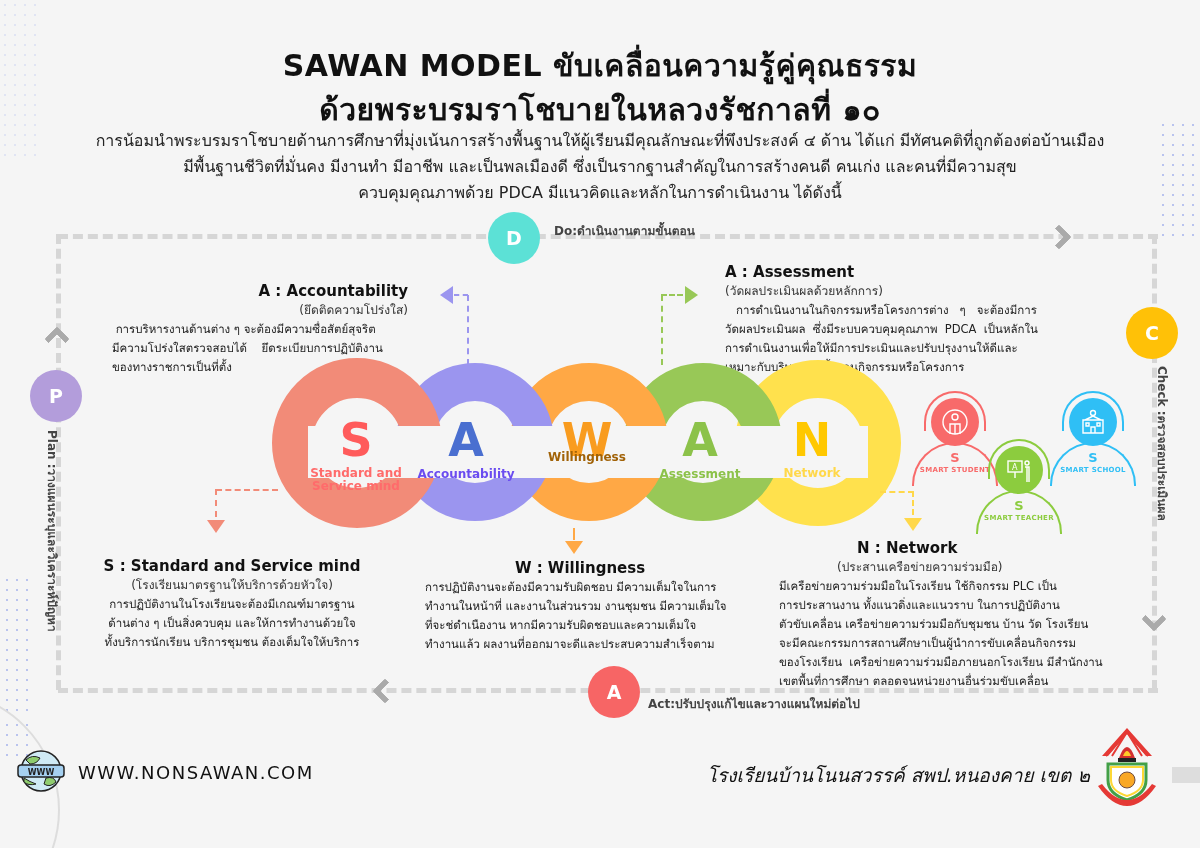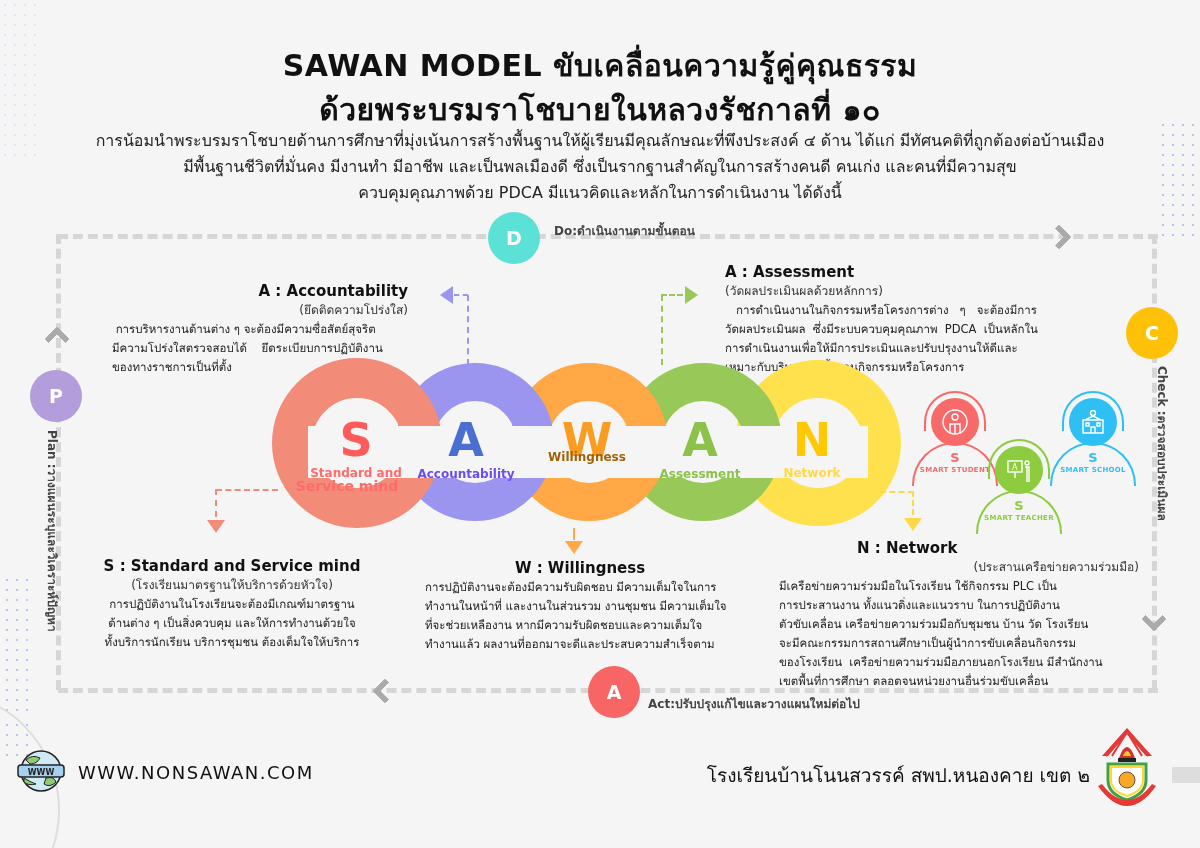--- a/index.html
+++ b/index.html
@@ -103,21 +103,21 @@
     position: absolute; left: 2px; top: 44px; width: 86px; height: 44px;
     border: 2px solid; border-bottom: none; border-radius: 86px 86px 0 0;
   }
   .smart .s { position: absolute; left: 0; width: 90px; top: 52px; font-weight: 900; font-size: 13px; }
   .smart .nm { position: absolute; left: -10px; width: 110px; top: 68px; font-weight: 900; font-size: 7px; letter-spacing: 0.3px; }
 
   .footer-url {
     position: absolute; left: 78px; top: 762px; font-size: 18px; letter-spacing: 1.5px; color: #111;
   }
   .footer-school {
-    position: absolute; right: 110px; top: 760px; font-size: 19px; color: #111;
+    position: absolute; right: 110px; top: 760px; font-size: 19px; color: #111; font-style: italic;
   }
 </style>
 </head>
 <body>
 
 <div class="dots" style="left:0;top:0;width:36px;height:160px;opacity:.35"></div>
 <div class="dots" style="left:1158px;top:120px;width:42px;height:120px;"></div>
 <div class="dots" style="left:2px;top:575px;width:34px;height:140px;"></div>
 <div class="dots" style="left:2px;top:720px;width:34px;height:40px;"></div>
 <div class="abs" style="left:-180px;top:690px;width:240px;height:240px;border:2px solid #ddd;border-radius:50%;"></div>
@@ -179,21 +179,21 @@
 
 <div class="ring" style="left:735px;top:360px;width:166px;height:166px;border-color:#ffe14d;"></div>
 <div class="ring" style="left:624px;top:363px;width:158px;height:158px;border-color:#98c857;"></div>
 <div class="ring" style="left:510px;top:363px;width:158px;height:158px;border-color:#ffa845;"></div>
 <div class="ring" style="left:396px;top:363px;width:158px;height:158px;border-color:#9b95ef;"></div>
 <div class="ring" style="left:272px;top:358px;width:170px;height:170px;border-color:#f28b78;border-width:40px;"></div>
 <div class="ring-band"></div>
 
 <div class="letter" style="left:296px;top:413px;color:#ff5b5b;">S</div>
 <div class="letter-word" style="left:291px;top:466px;color:#ff6b6b;font-size:12px;">Standard and</div>
-<div class="letter-word" style="left:282px;top:479px;color:#ff6b6b;font-size:14px;">Service mind</div>
+<div class="letter-word" style="left:291px;top:479px;color:#ff6b6b;font-size:12px;">Service mind</div>
 
 <div class="letter" style="left:406px;top:413px;color:#4a6fd0;">A</div>
 <div class="letter-word" style="left:401px;top:467px;color:#6a4cf0;">Accountability</div>
 
 <div class="letter" style="left:527px;top:413px;color:#f99c1f;">W</div>
 <div class="letter-word" style="left:522px;top:450px;color:#a16207;">Willingness</div>
 
 <div class="letter" style="left:640px;top:413px;color:#8cc24a;">A</div>
 <div class="letter-word" style="left:635px;top:467px;color:#8cc24a;">Assessment</div>
 
@@ -224,27 +224,27 @@
   <div class="sub">(โรงเรียนมาตรฐานให้บริการด้วยหัวใจ)</div>
   <p>การปฏิบัติงานในโรงเรียนจะต้องมีเกณฑ์มาตรฐาน</p>
   <p>ด้านต่าง ๆ เป็นสิ่งควบคุม และให้การทำงานด้วยใจ</p>
   <p>ทั้งบริการนักเรียน บริการชุมชน ต้องเต็มใจให้บริการ</p>
 </div>
 
 <div class="block" style="left:425px;top:558px;width:310px;">
   <h3 style="text-align:center;">W : Willingness</h3>
   <p>การปฏิบัติงานจะต้องมีความรับผิดชอบ มีความเต็มใจในการ</p>
   <p>ทำงานในหน้าที่ และงานในส่วนรวม งานชุมชน มีความเต็มใจ</p>
-  <p>ที่จะช่วยเหลืองาน หากมีความรับผิดชอบและความเต็มใจ</p>
+  <p>ที่จะช่ดำเนืองาน หากมีความรับผิดชอบและความเต็มใจ</p>
   <p>ทำงานแล้ว ผลงานที่ออกมาจะดีและประสบความสำเร็จตาม</p>
 </div>
 
 <div class="block" style="left:779px;top:538px;width:360px;">
   <h3 style="padding-left:78px;">N : Network</h3>
-  <div class="sub" style="padding-left:58px;text-align:right;">(ประสานเครือข่ายความร่วมมือ)</div>
+  <div class="sub" style="padding-left:58px;">(ประสานเครือข่ายความร่วมมือ)</div>
   <p>มีเครือข่ายความร่วมมือในโรงเรียน ใช้กิจกรรม PLC เป็น</p>
   <p>การประสานงาน ทั้งแนวดิ่งและแนวราบ ในการปฏิบัติงาน</p>
   <p>ตัวขับเคลื่อน เครือข่ายความร่วมมือกับชุมชน บ้าน วัด โรงเรียน</p>
   <p>จะมีคณะกรรมการสถานศึกษาเป็นผู้นำการขับเคลื่อนกิจกรรม</p>
   <p style="white-space:pre;">ของโรงเรียน  เครือข่ายความร่วมมือภายนอกโรงเรียน มีสำนักงาน</p>
   <p>เขตพื้นที่การศึกษา ตลอดจนหน่วยงานอื่นร่วมขับเคลื่อน</p>
 </div>
 
 <div class="smart" style="left:910px;top:398px;color:#f86a6a;border-color:#f86a6a;">
   <div class="arc-top" style="border-color:#f86a6a;"></div>

